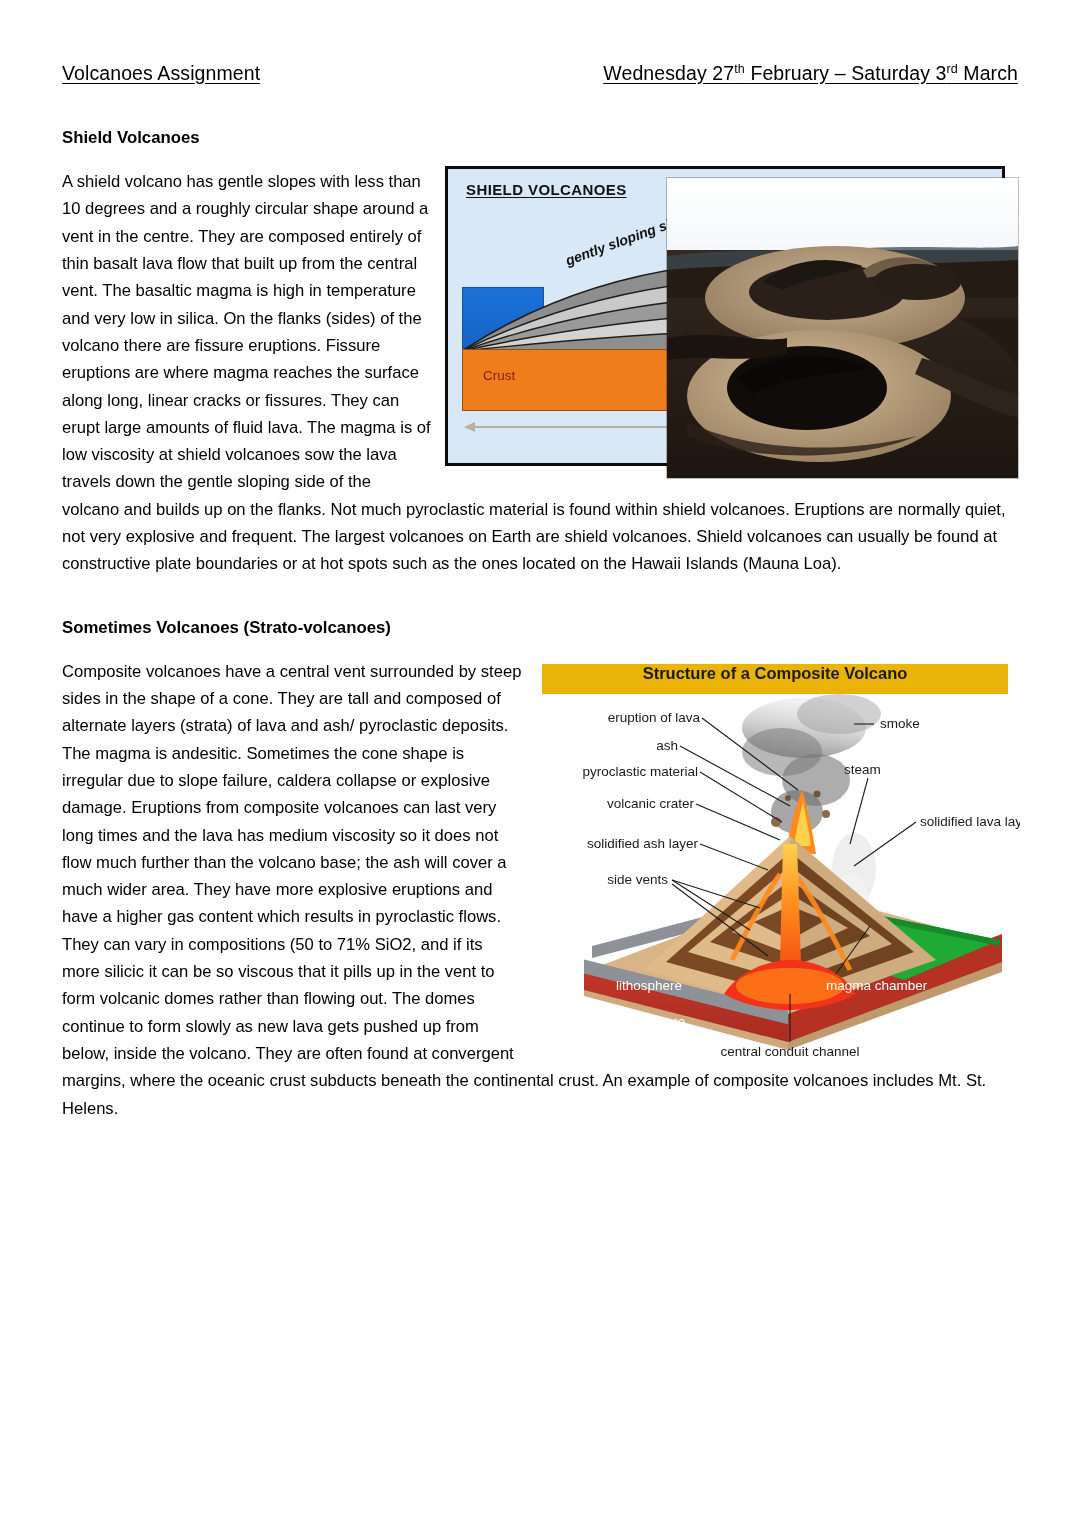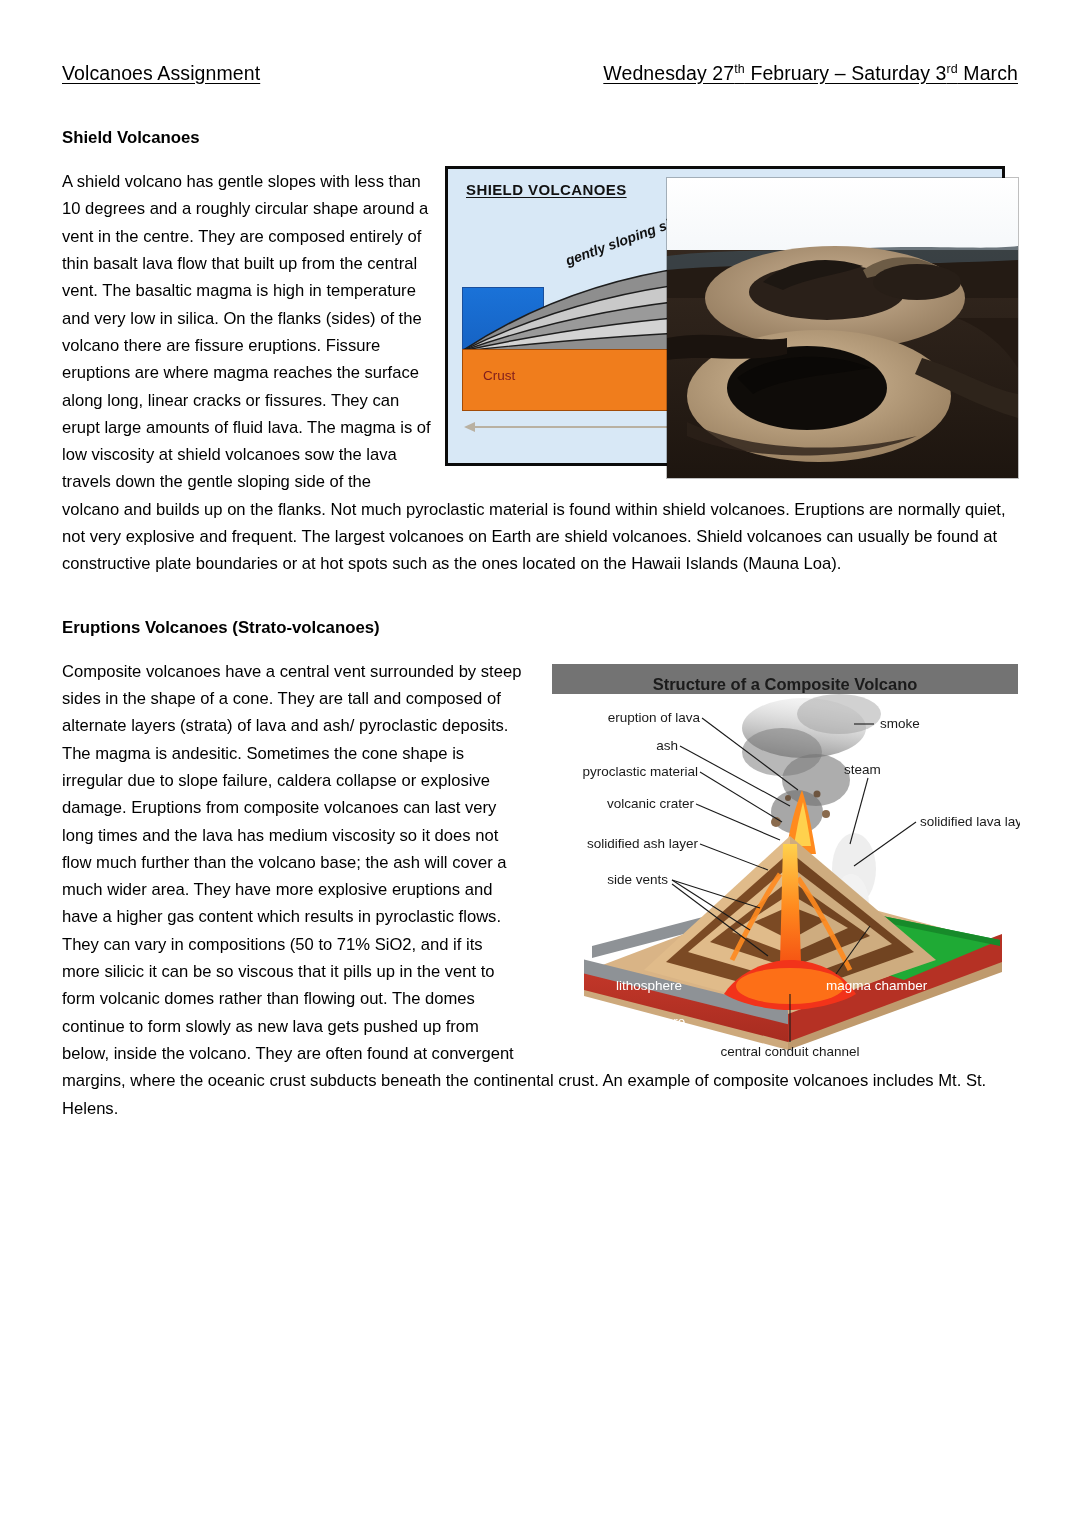--- a/index.html
+++ b/index.html
@@ -213,26 +213,26 @@
   .composite-figure {
     float: right;
     width: 478px;
     height: 398px;
     margin: 6px 0 4px 16px;
     position: relative;
     shape-outside: inset(0);
   }
   .cv-titlebar {
     position: absolute;
-    left: 12px; top: 0;
+    left: 2px; top: 0;
     width: 466px;
     height: 30px;
-    background: #737373;
+    background: #eab308;
     display: flex;
-    align-items: flex-end;
+    align-items: flex-start;
     justify-content: center;
   }
   .cv-titlebar span {
     font-size: 16.5px;
     font-weight: bold;
     color: #1b1b1b;
   }
   .cv-canvas {
     position: absolute;
     left: 14px;
@@ -342,21 +342,21 @@
           <path d="M255,180 C290,190 320,210 351,216 L351,240 C310,228 275,208 248,196 Z" fill="#2e241b"></path>
         </svg>
       </div>
     </div>
 
     <p class="para">A shield volcano has gentle slopes with less than 10 degrees and a roughly circular shape around a vent in the centre. They are composed entirely of thin basalt lava flow that built up from the central vent. The basaltic magma is high in temperature and very low in silica. On the flanks (sides) of the volcano there are fissure eruptions. Fissure eruptions are where magma reaches the surface along long, linear cracks or fissures. They can erupt large amounts of fluid lava. The magma is of low viscosity at shield volcanoes sow the lava travels down the gentle sloping side of the volcano and builds up on the flanks. Not much pyroclastic material is found within shield volcanoes. Eruptions are normally quiet, not very explosive and frequent. The largest volcanoes on Earth are shield volcanoes. Shield volcanoes can usually be found at constructive plate boundaries or at hot spots such as the ones located on the Hawaii Islands (Mauna Loa).</p>
 
     <div class="tail"></div>
 
     <div class="composite-wrap">
-      <h2 class="sec-head">Eruptions Volcanoes (Strato-volcanoes)</h2>
+      <h2 class="sec-head">Sometimes Volcanoes (Strato-volcanoes)</h2>
 
       <div class="composite-figure">
         <div class="cv-titlebar">
           <span>Structure of a Composite Volcano</span>
         </div>
 
         <div class="cv-canvas">
           <svg width="466" height="368" viewBox="0 0 466 368">
             <defs>
               <linearGradient id="smokeG" x1="0" y1="1" x2="0.3" y2="0">

